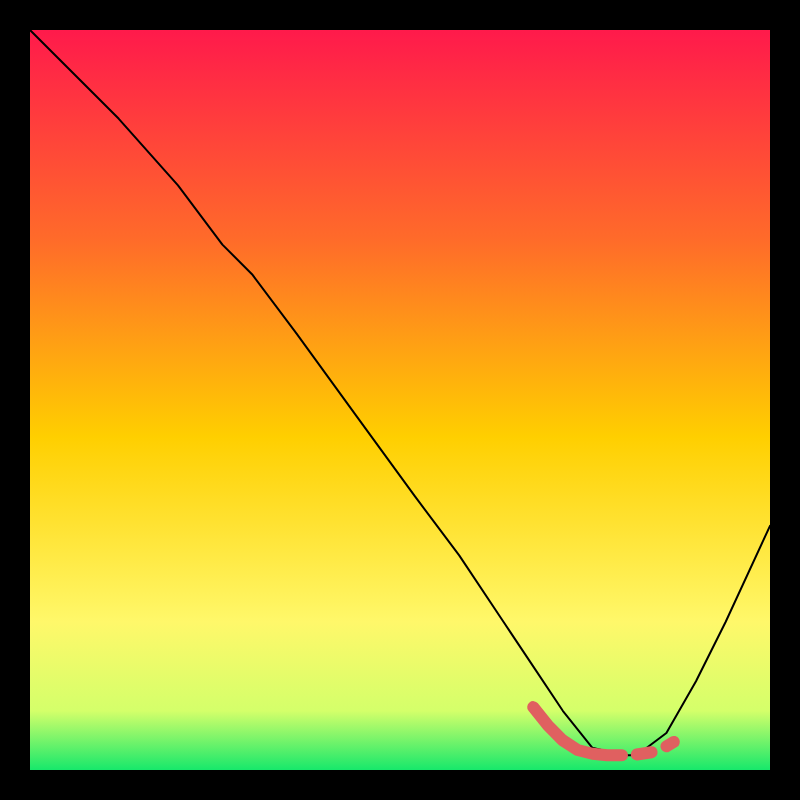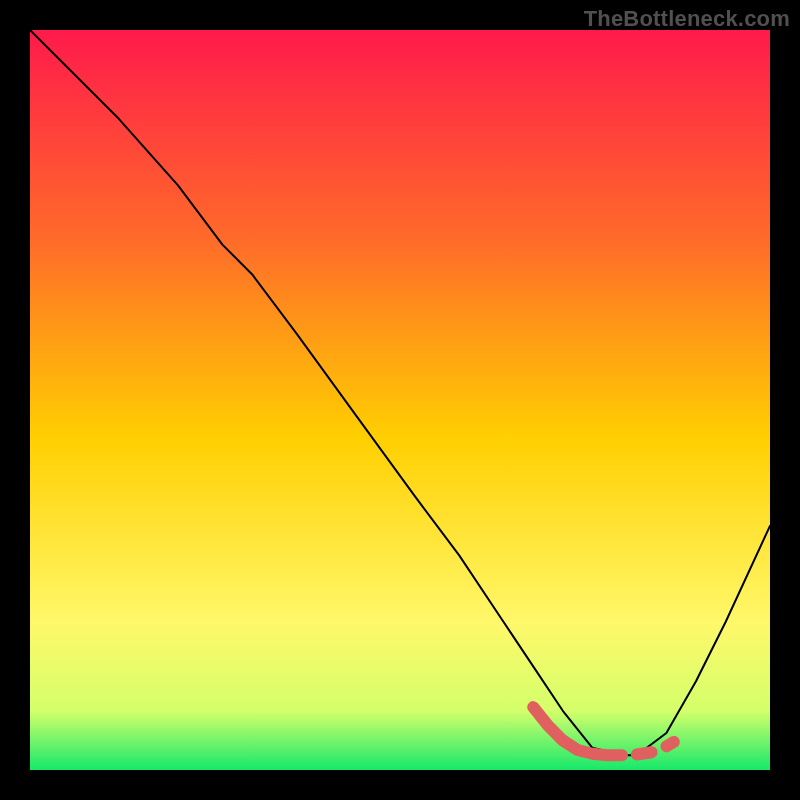--- a/index.html
+++ b/index.html
@@ -26,21 +26,20 @@
     top: 30px;
     width: 740px;
     height: 740px;
   }
   svg { display: block; }
 </style>
 </head>
 <body>
 
 <div class="frame">
-  <div class="watermark">TheBottleneck.com</div>
 
   <div class="plot">
     <svg id="chart-svg" width="740" height="740" viewBox="0 0 740 740">
       <defs>
         <linearGradient id="bg-grad" x1="0" y1="0" x2="0" y2="1">
           <stop id="g0" offset="0%" stop-color="#ff1a4b"></stop>
           <stop id="g1" offset="28%" stop-color="#ff6a2a"></stop>
           <stop id="g2" offset="55%" stop-color="#ffcf00"></stop>
           <stop id="g3" offset="80%" stop-color="#fff86a"></stop>
           <stop id="g4" offset="92%" stop-color="#d4ff6a"></stop>

